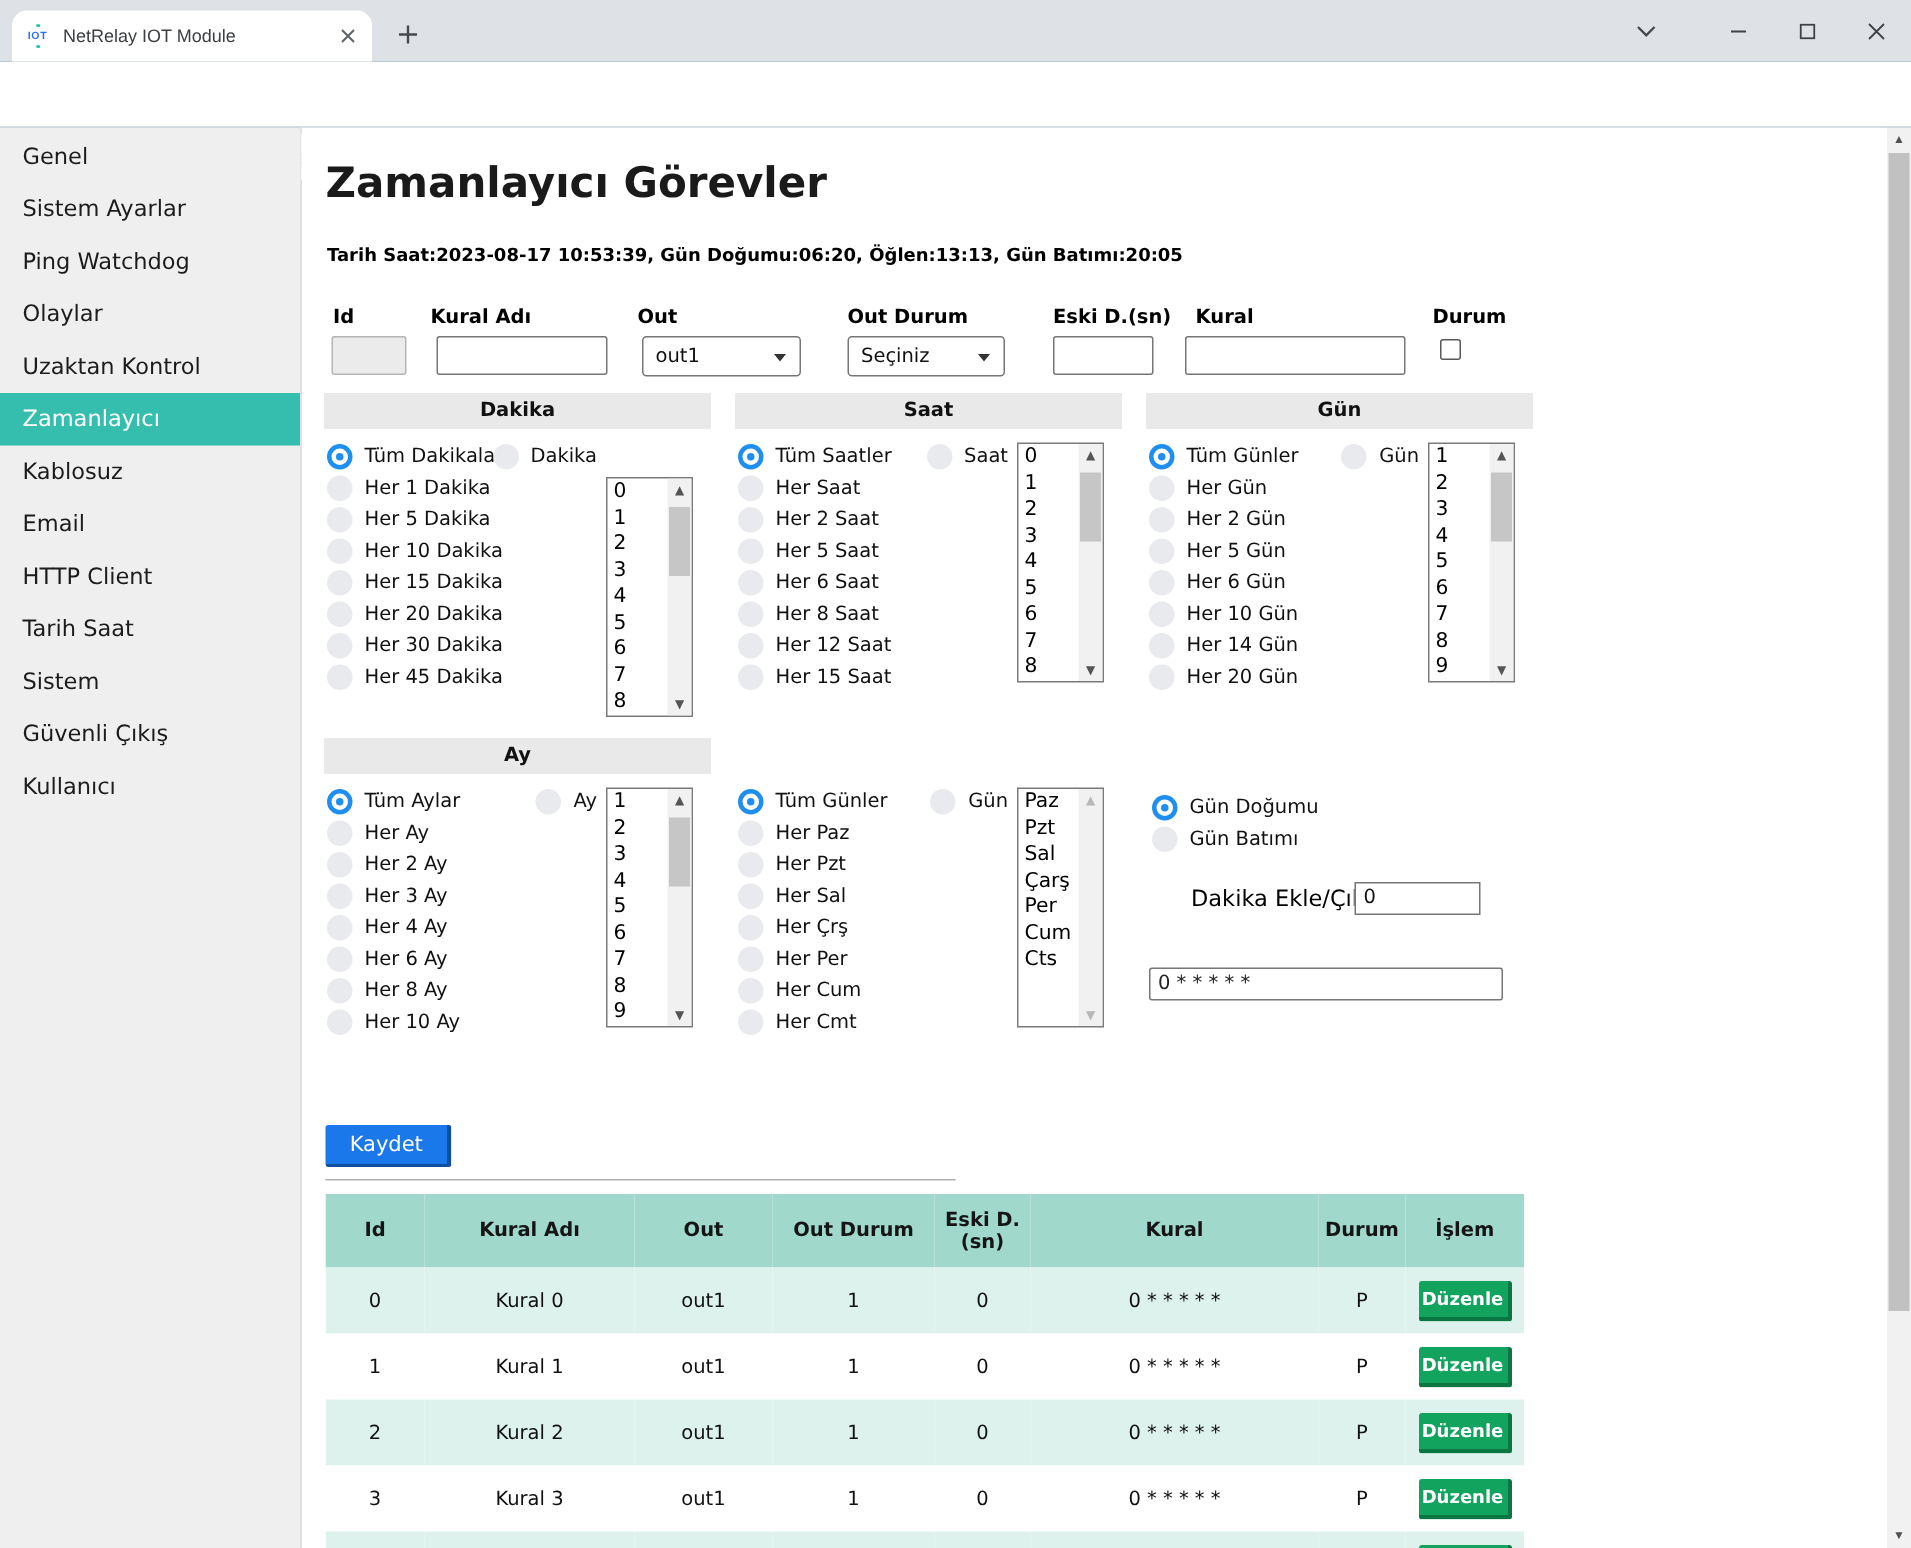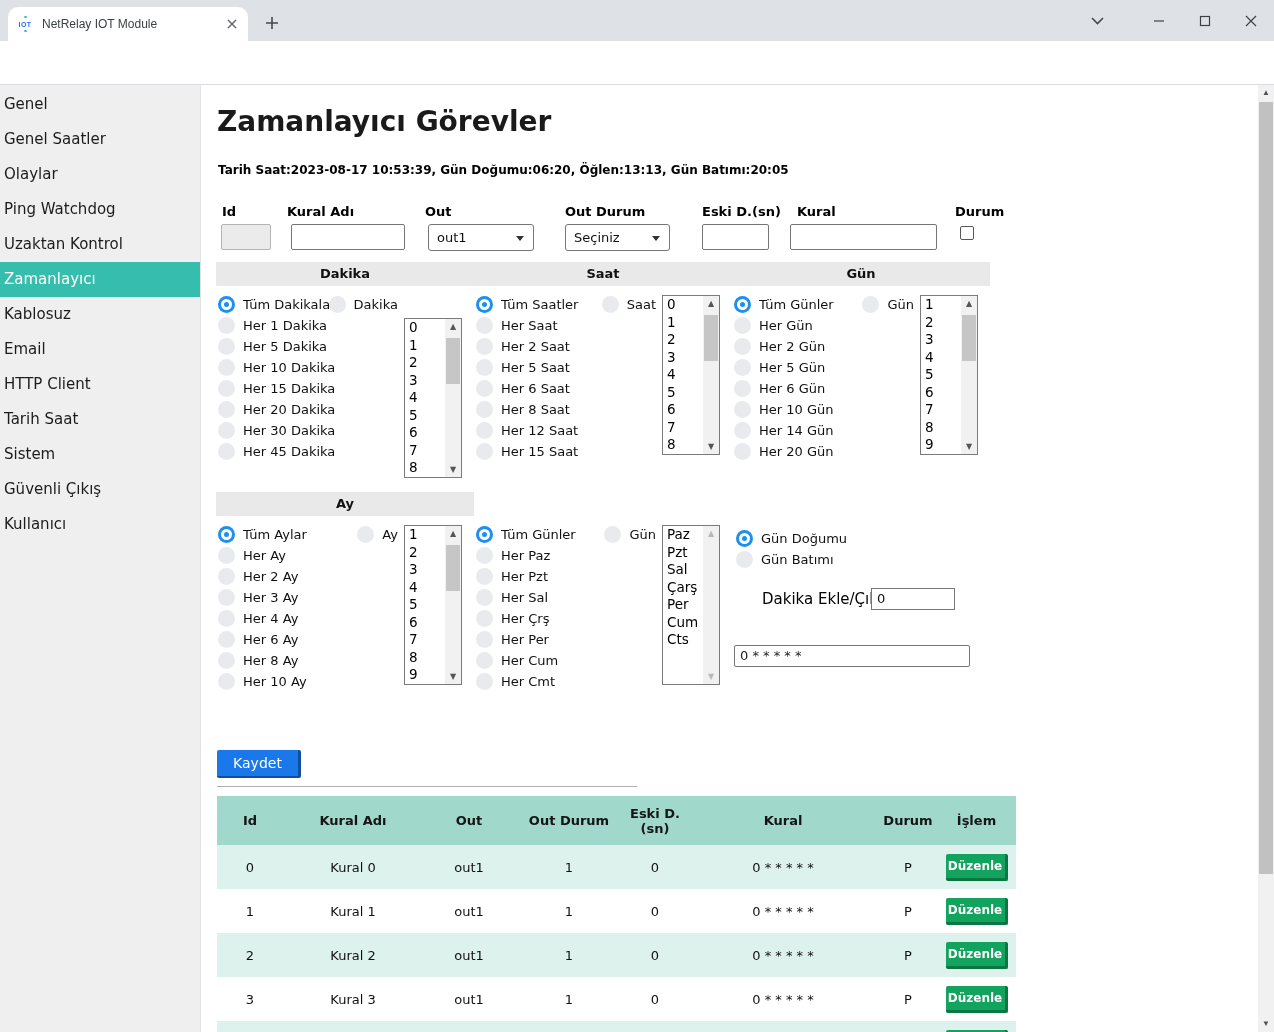--- a/index.html
+++ b/index.html
@@ -36,42 +36,42 @@
   .url-text { font-size:14px; color:#202124; white-space:nowrap; flex:1; }
   .omni-right { display:flex; align-items:center; gap:20px; margin-right:4px; }
   .tool-right { position:absolute; right:8px; top:46px; display:flex; align-items:center; gap:13px; }
   .avatar { width:26px; height:26px; border-radius:50%; background:#0c5c4c; color:#fff; font-size:13px;
             font-weight:bold; display:flex; align-items:center; justify-content:center; }
 
   
   .main { position:absolute; left:0; top:85px; width:1274px; height:947px; }
   .sidebar { position:absolute; left:0; top:0; width:201px; height:947px; background:#efefef;
              border-right:1px solid #e3e3e3; padding-top:2px; font-family:"DejaVu Sans", sans-serif; }
-  .side-item { height:35px; line-height:35px; padding-left:4px; font-size:15px; color:#1c1c1c; cursor:pointer; }
+  .side-item { height:35px; line-height:35px; padding-left:15px; font-size:15px; color:#1c1c1c; cursor:pointer; }
   .side-item.active { background:#35bdad; color:#fff; }
 
   .content { position:absolute; left:201px; top:0; width:1057px; height:947px; background:#fff;
              font-family:"DejaVu Sans", sans-serif; overflow:hidden; }
   .page-title { position:absolute; left:16px; top:20px; font-size:28px; font-weight:bold; color:#1a1a1a; }
   .date-line { position:absolute; left:17px; top:78px; font-size:12px; font-weight:bold; color:#000; }
 
   
   .flabel { position:absolute; top:119px; font-size:13px; font-weight:bold; color:#000; white-space:nowrap; }
   .finput { position:absolute; top:139px; height:26px; background:#fff; border:1px solid #767676;
             border-radius:2px; font-size:13px; color:#222; line-height:24px; padding-left:6px; }
   .finput.disabled { background:#ebebeb; border-color:#b5b5b5; }
   .fselect { position:absolute; top:139px; height:27px; background:#fff; border:1px solid #767676;
              border-radius:3px; font-size:13px; color:#111; line-height:25px; padding-left:8px; }
   .fselect::after { content:''; position:absolute; right:9px; top:11px; border-left:4px solid transparent;
                     border-right:4px solid transparent; border-top:5px solid #333; }
   .fcheck { position:absolute; top:141px; width:14px; height:14px; border:1.4px solid #595959;
             border-radius:2px; background:#fff; }
 
   
-  .panel-row { position:absolute; left:15px; display:flex; gap:0; }
+  .panel-row { position:absolute; left:15px; display:flex; gap:16px; }
   .prow1 { top:177px; } .prow2 { top:407px;justify-content:flex-end; }
   .sched-panel, .cron-panel { position:relative; width:258px; background:#fff; }
   .prow1 .sched-panel { height:208px; } .prow2 .sched-panel, .cron-panel { height:226px; }
   .panel-header { height:24px; background:#e9e9e9; text-align:center; font-size:13px; font-weight:bold;
                   color:#111; line-height:24px; }
   .radio-col { position:absolute; left:2px; top:32px; }
   .radio-row { display:flex; align-items:center; height:21px; }
   .radio { position:relative; width:17px; height:17px; border-radius:50%; background:#e8eaed; flex:none; }
   .radio.on { background:#1e8ff0; }
   .radio.on::before { content:''; position:absolute; inset:3px; border-radius:50%; background:#fff; }
@@ -208,23 +208,23 @@
           <circle cx="2.5" cy="2.5" r="1.9" fill="#474b4f"></circle>
           <circle cx="2.5" cy="9.5" r="1.9" fill="#474b4f"></circle>
           <circle cx="2.5" cy="16.5" r="1.9" fill="#474b4f"></circle>
         </svg>
     </div>
   </div>
 
   <div class="main">
     <nav class="sidebar">
         <div class="side-item">Genel</div>
-        <div class="side-item">Genel Saatler</div>
+        <div class="side-item">Sistem Ayarlar</div>
+        <div class="side-item">Ping Watchdog</div>
         <div class="side-item">Olaylar</div>
-        <div class="side-item">Ping Watchdog</div>
         <div class="side-item">Uzaktan Kontrol</div>
         <div class="side-item active">Zamanlayıcı</div>
         <div class="side-item">Kablosuz</div>
         <div class="side-item">Email</div>
         <div class="side-item">HTTP Client</div>
         <div class="side-item">Tarih Saat</div>
         <div class="side-item">Sistem</div>
         <div class="side-item">Güvenli Çıkış</div>
         <div class="side-item">Kullanıcı</div>
       </nav>

